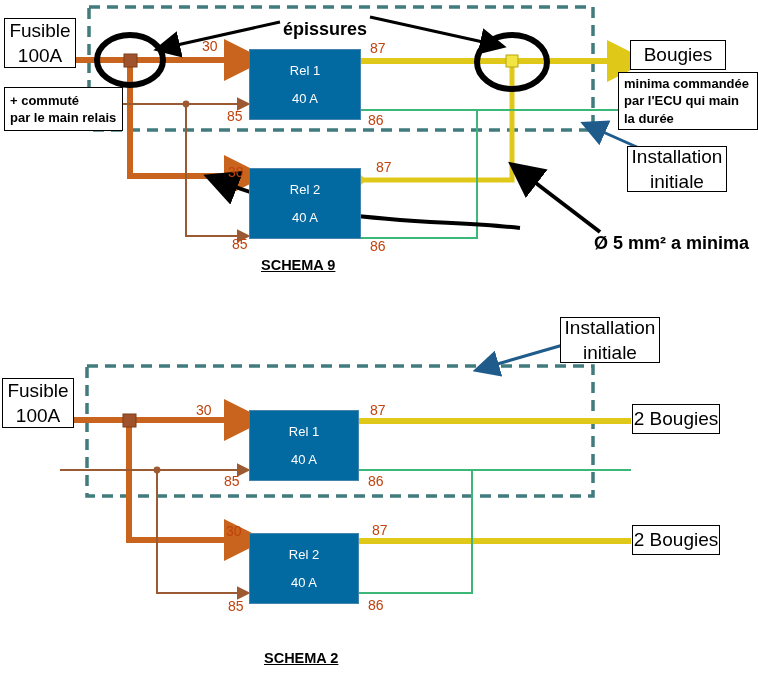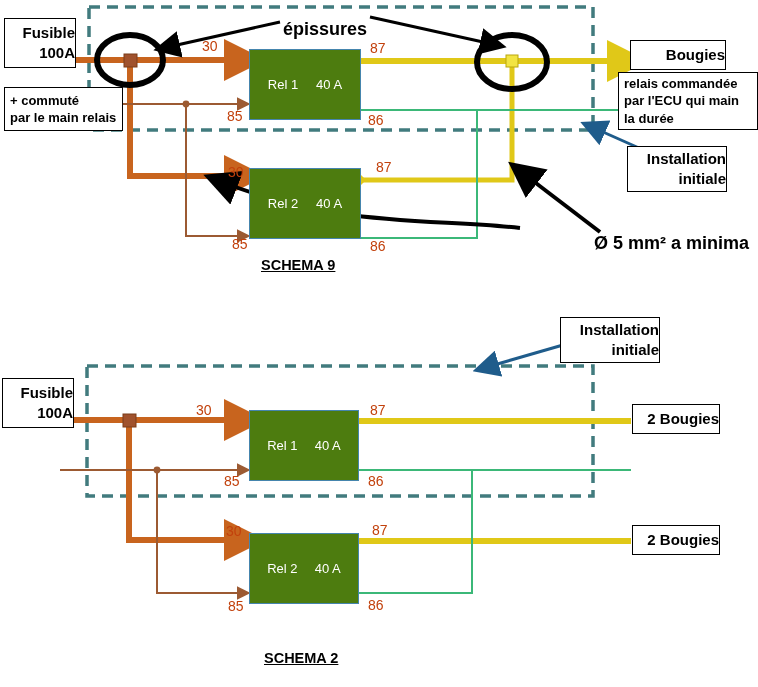--- a/index.html
+++ b/index.html
@@ -3,30 +3,30 @@
 <meta charset="utf-8">
 <style>
   html,body{margin:0;padding:0;background:#ffffff;}
   body{width:758px;height:687px;font-family:"Liberation Sans",sans-serif;}
   #stage{position:relative;width:758px;height:687px;overflow:hidden;background:#fff;}
   svg.layer{position:absolute;left:0;top:0;width:758px;height:687px;}
 
   .txtbox{
     position:absolute;background:#ffffff;border:1px solid #000000;
     box-sizing:border-box;display:flex;flex-direction:column;
-    align-items:flex-end;justify-content:center;
-    font-size:15px;color:#000;line-height:1.32;z-index:6;font-weight:bold;
+    align-items:center;justify-content:center;
+    font-size:19px;color:#000;line-height:1.32;z-index:6;
   }
   .txtbox.left{align-items:flex-start;padding-left:5px;}
   .txtbox.bold{font-weight:bold;font-size:13px;}
   .txtbox span{display:block;white-space:nowrap;}
 
   .relay{
-    position:absolute;background:#4d7c0f;border:1px solid #4585ad;
-    box-sizing:border-box;display:flex;flex-direction:row;
+    position:absolute;background:#0369a1;border:1px solid #4585ad;
+    box-sizing:border-box;display:flex;flex-direction:column;
     align-items:center;justify-content:space-evenly;
     color:#ffffff;font-size:13px;z-index:5;
   }
 
   .lbl{position:absolute;font-size:14px;color:#c2410c;z-index:7;white-space:nowrap;}
   .schema-title{
     position:absolute;font-size:14.5px;font-weight:bold;color:#000;
     text-decoration:underline;z-index:7;white-space:nowrap;
   }
   .note{position:absolute;font-size:18px;font-weight:bold;color:#000;z-index:7;white-space:nowrap;}
@@ -129,21 +129,21 @@
   <div class="txtbox" style="left:630px;top:40px;width:96px;height:30px;">
     <span>Bougies</span>
   </div>
 
   <div class="txtbox left bold" style="left:4px;top:87px;width:119px;height:44px;">
     <span>+ commuté</span>
     <span>par le main relais</span>
   </div>
 
   <div class="txtbox left bold" style="left:618px;top:72px;width:140px;height:58px;">
-    <span>relais commandée</span>
+    <span>minima commandée</span>
     <span>par l'ECU qui main</span>
     <span>la durée</span>
   </div>
 
   <div class="txtbox" style="left:627px;top:146px;width:100px;height:46px;">
     <span>Installation</span>
     <span>initiale</span>
   </div>
 
   <div class="relay" style="left:249px;top:49px;width:112px;height:71px;">

